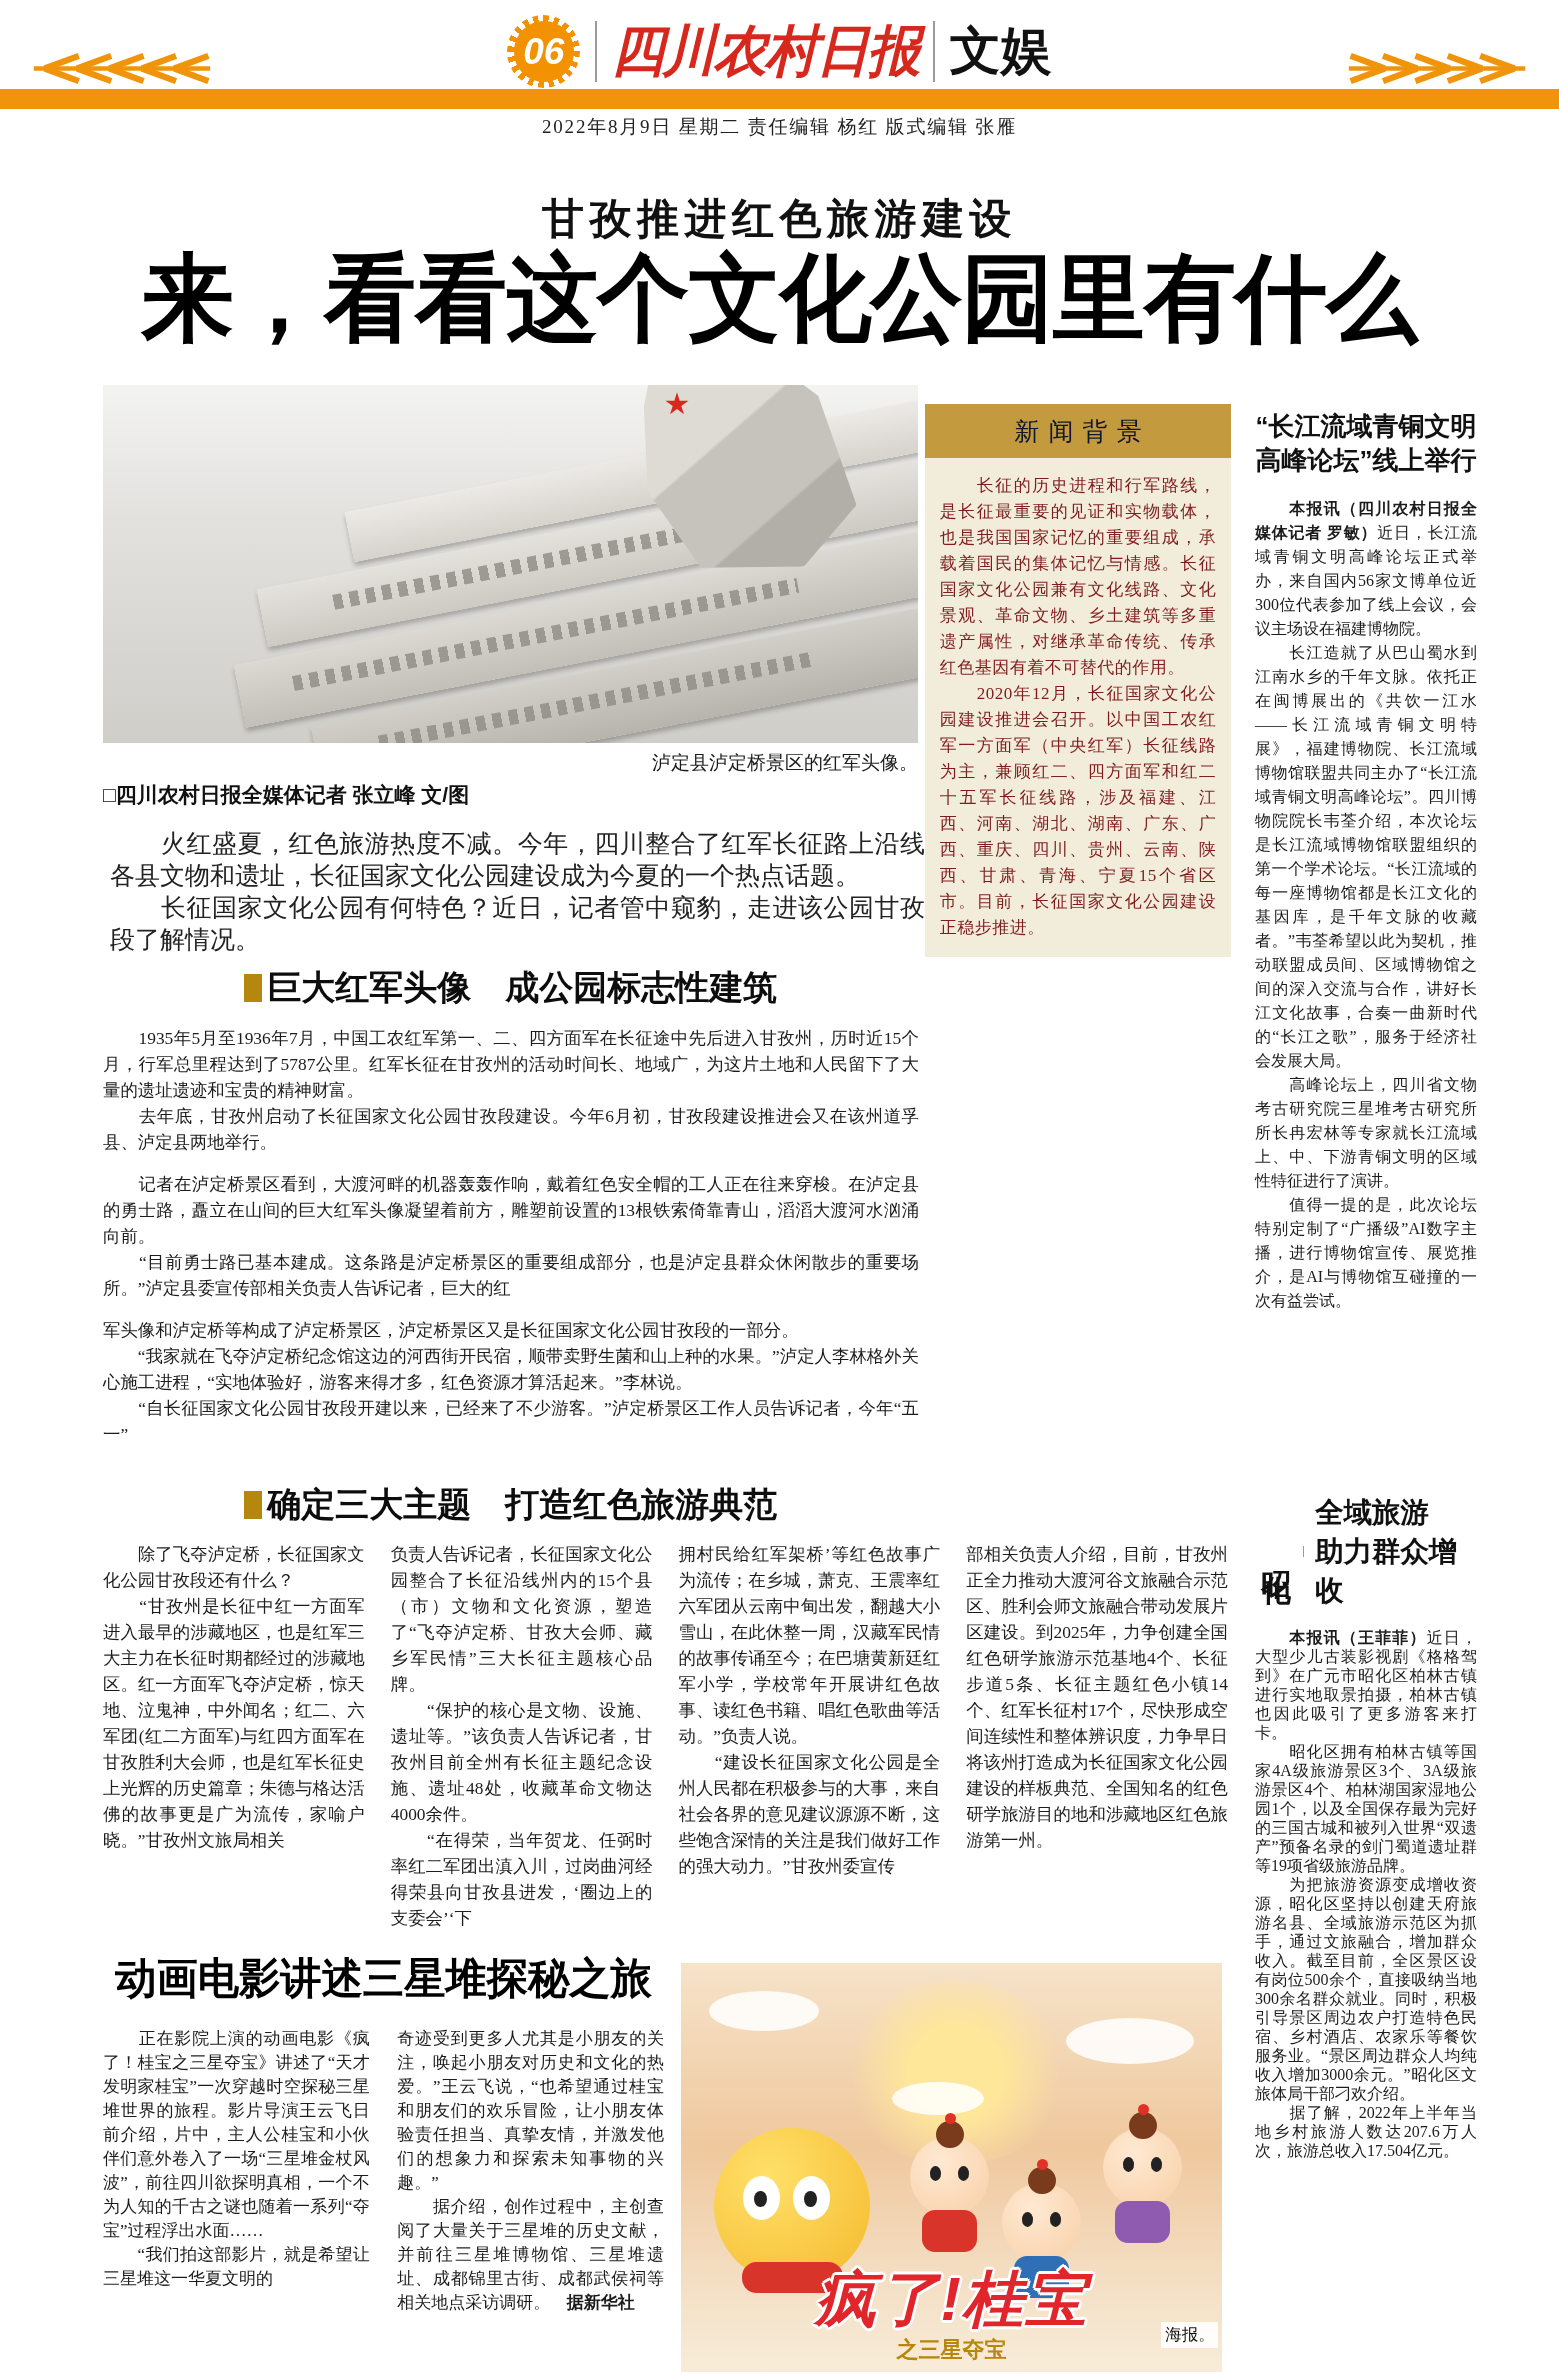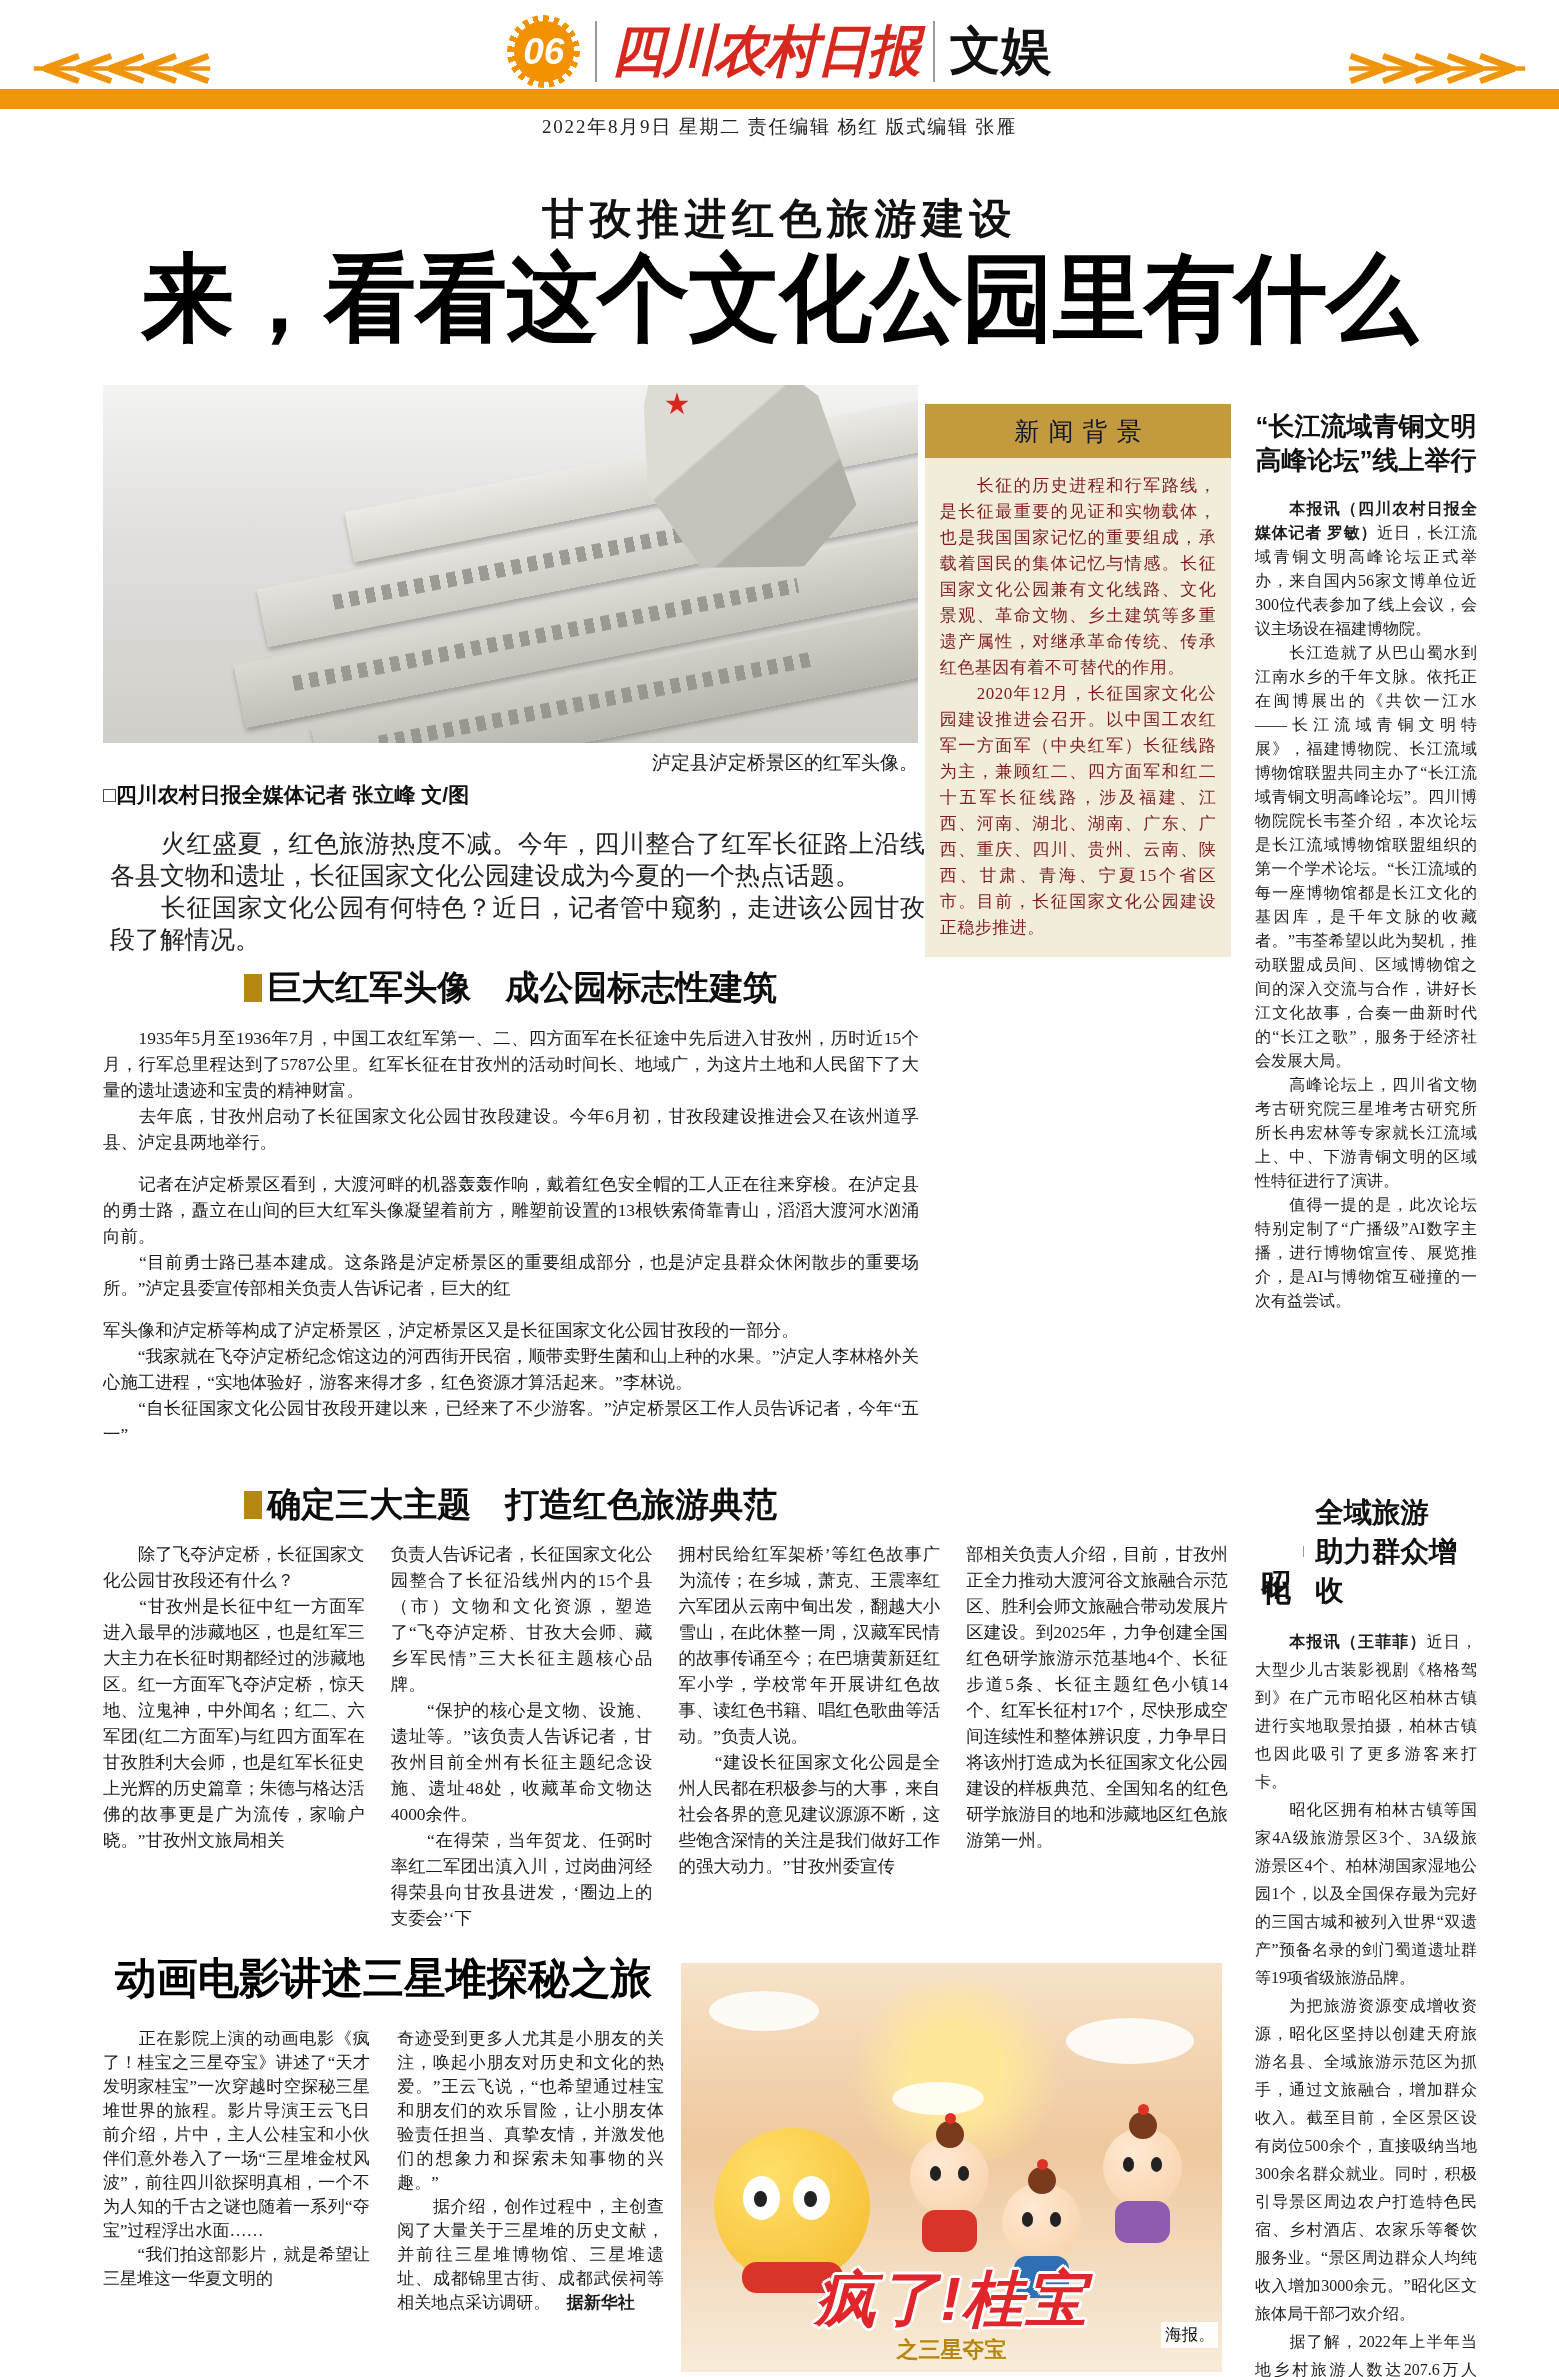--- a/index.html
+++ b/index.html
@@ -94,21 +94,21 @@
   .sec2-cols{position:absolute;top:1541px;left:103px;width:1125px;display:flex;gap:26px;}
   .sec2-cols .col{flex:1;}
 
   
   .zhaohua{position:absolute;top:1493px;left:1255px;width:222px;}
   .zh-head{display:flex;align-items:center;gap:11px;margin-bottom:18.3px;}
   .zh-label{writing-mode:vertical-rl;font-family:"Liberation Sans","DejaVu Sans",sans-serif;
       font-size:30px;font-weight:700;letter-spacing:5.5px;color:#111;border-right:1.8px solid #9a9a9a;padding-right:7.3px;}
   .zh-title{font-family:"Liberation Sans","DejaVu Sans",sans-serif;font-size:28.4px;line-height:39px;
       font-weight:700;white-space:pre-line;color:#111;}
-  .zhaohua p{margin:0;font-size:16px;line-height:28px;text-align:justify;white-space:pre-line;}
+  .zhaohua p{margin:0;font-size:16px;line-height:19px;text-align:justify;white-space:pre-line;}
 
   
   .movie-head{position:absolute;top:1950px;left:103px;width:561px;text-align:center;
       font-family:"Liberation Sans","DejaVu Sans",sans-serif;font-size:43px;font-weight:900;
       color:#000;transform:scaleX(.96);transform-origin:center;}
   .movie-cols{position:absolute;top:2027px;left:103px;width:561px;display:flex;gap:27.5px;}
   .movie-cols .col{flex:1;font-size:17px;line-height:24px;}
   .src{font-family:"Liberation Sans","DejaVu Sans",sans-serif;font-weight:700;margin-left:16.5px;}
 
   

